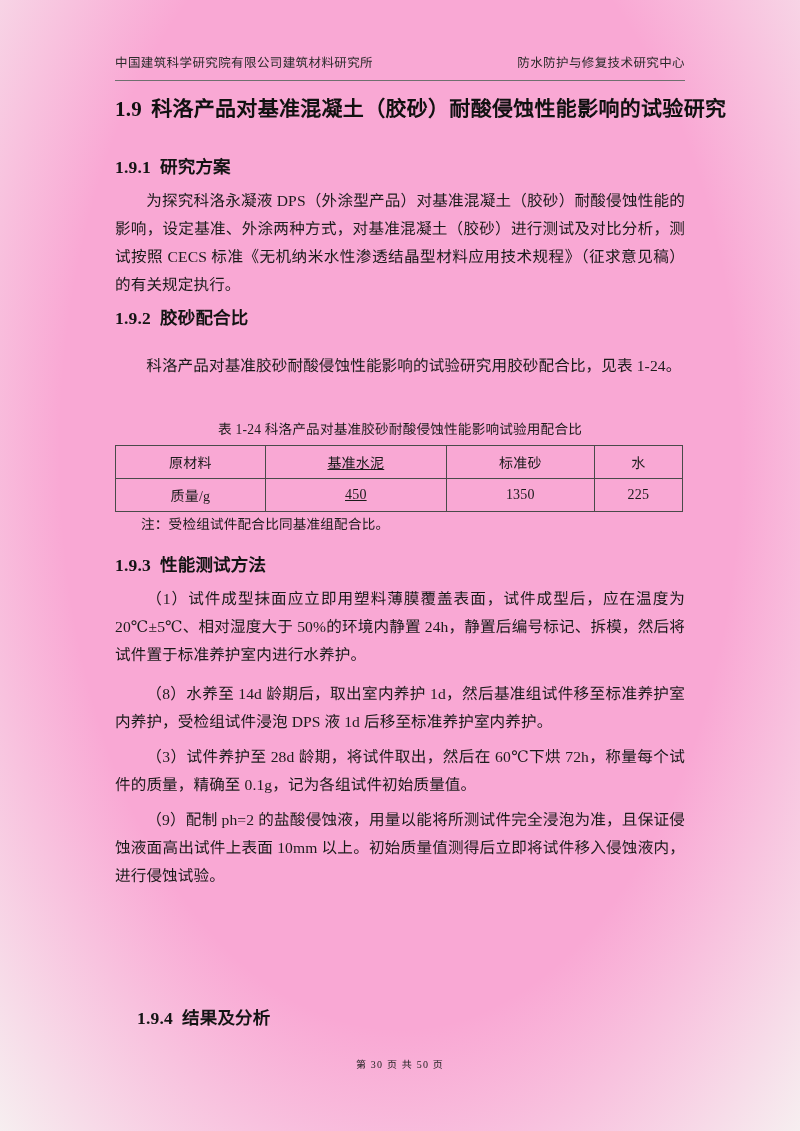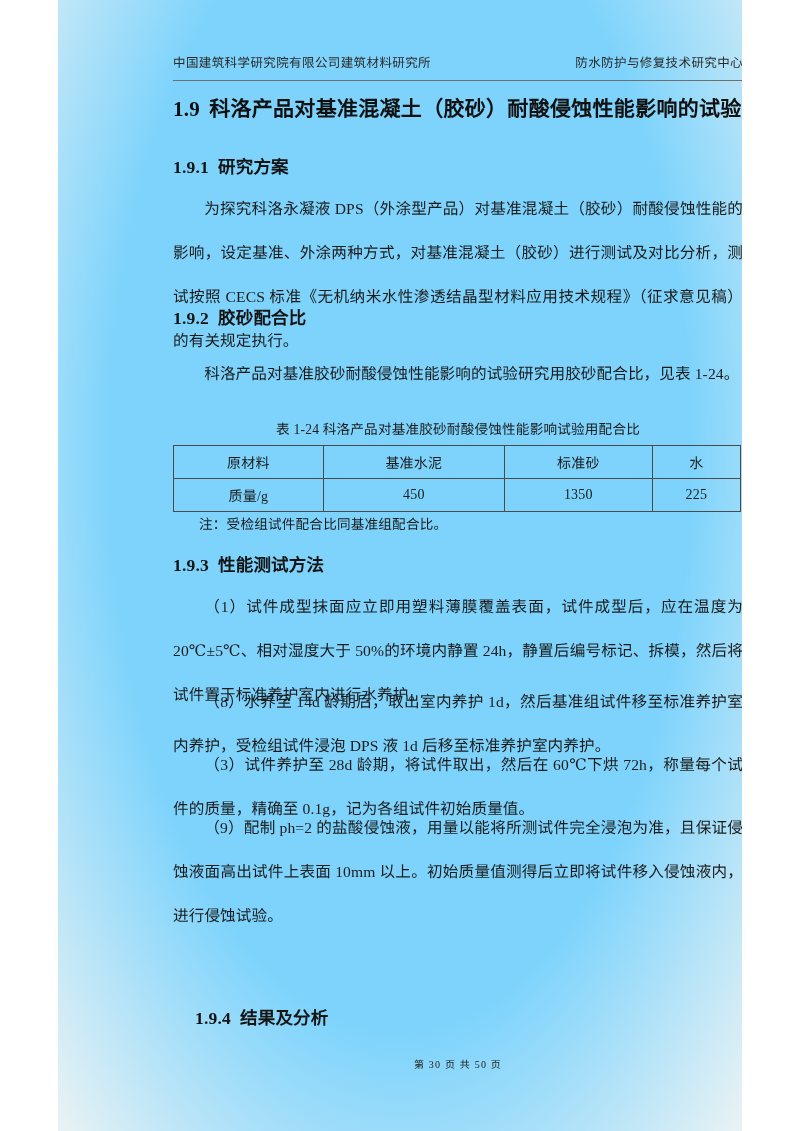--- a/index.html
+++ b/index.html
@@ -8,24 +8,24 @@
     padding: 0;
     background: #ffffff;
   }
   body {
     font-family: "Liberation Serif", "DejaVu Serif", serif;
     color: #1d1d1d;
     -webkit-font-smoothing: antialiased;
   }
   .page {
     position: relative;
-    width: 684px;
+    width: 800px;
     height: 1131px;
     margin: 0 auto;
-    background: #7dd3fc;
+    background: #f9a8d4;
     overflow: hidden;
   }
   
   .page::before {
     content: "";
     position: absolute;
     inset: 0;
     background:
       radial-gradient(ellipse at 50% 40%, rgba(255,255,255,0) 60%, rgba(246,246,243,0.9) 100%);
     pointer-events: none;
@@ -85,21 +85,21 @@
   }
   .h2-num { font-weight: 700; }
   .h2-sp { display: inline-block; width: 9px; }
 
   
   .para {
     position: absolute;
     left: 0;
     width: 570px;
     font-size: 15.6px;
-    line-height: 44px;
+    line-height: 28px;
     text-align: justify;
     text-justify: inter-ideograph;
     color: #1b1b1b;
     letter-spacing: 0.1px;
   }
   .para.indent { text-indent: 2em; }
 
   
   .tbl-caption {
     position: absolute;
@@ -122,21 +122,21 @@
   }
   table.mix td {
     border: 1px solid #4a4a4a;
     text-align: center;
     height: 32px;
     padding: 0;
     font-size: 14px;
     letter-spacing: 0.2px;
   }
   table.mix .c0 { width: 150px; }
-  table.mix .c1 { width: 182px; }
+  table.mix .c1 { width: 182px; text-decoration: underline; }
   table.mix .c2 { width: 148px; }
   table.mix .c3 { width: 88px; }
   .tbl-note {
     position: absolute;
     left: 26px;
     top: 513px;
     font-size: 13.6px;
     color: #1b1b1b;
     letter-spacing: 0.2px;
   }

